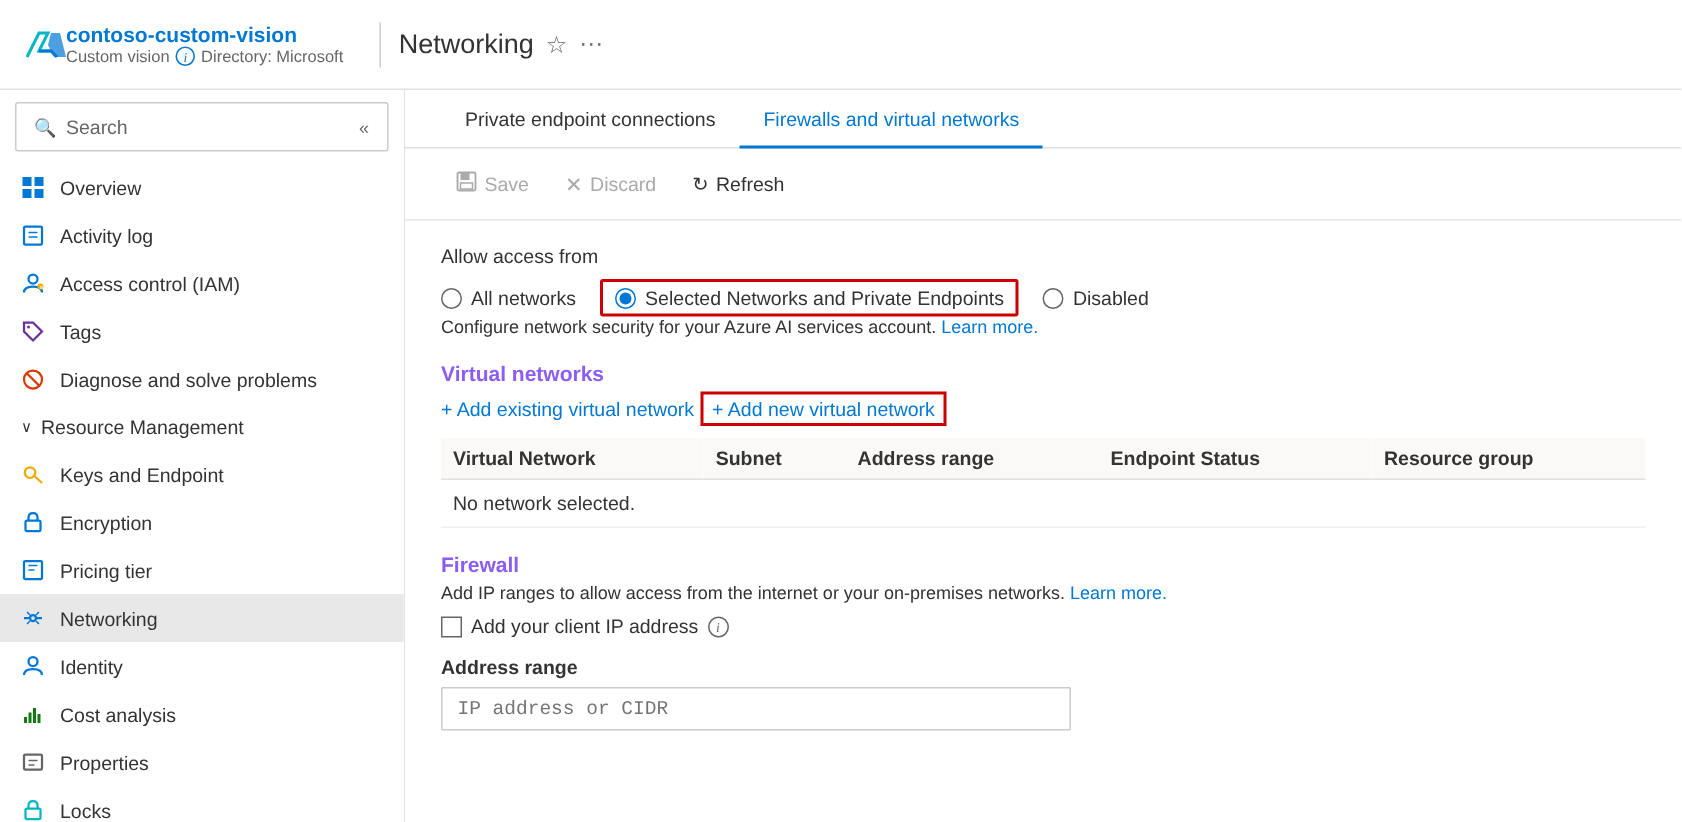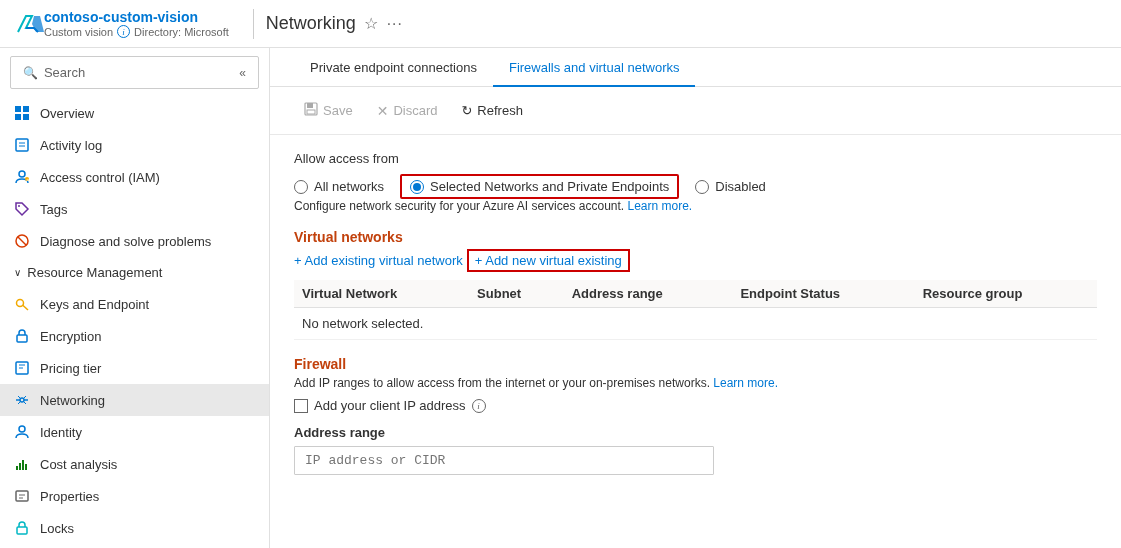--- a/index.html
+++ b/index.html
@@ -1,20 +1,20 @@
 <!DOCTYPE html>
 <html><head>
   <meta charset="utf-8">
   <style>
     * { box-sizing: border-box; margin: 0; padding: 0; }
     body { font-family: 'Segoe UI', Arial, sans-serif; font-size: 13px; color: #333; background: #fff; display: flex; flex-direction: column; height: 548px; overflow: hidden; }
 
     
     .header {
-      display: flex; align-items: center; padding: 0 16px; height: 48px;
+      display: flex; align-items: center; padding: 0 16px; height: 60px;
       border-bottom: 1px solid #e0e0e0; background: #fff; flex-shrink: 0;
     }
     .header-logo { display: flex; align-items: center; gap: 8px; }
     .header-title-group { display: flex; flex-direction: column; margin-right: 12px; }
     .header-resource-name { font-size: 14px; font-weight: 600; color: #0078d4; }
     .header-subtitle { font-size: 11px; color: #666; display: flex; align-items: center; gap: 4px; }
     .header-divider { width: 1px; height: 30px; background: #ccc; margin: 0 12px; }
     .header-page-title { font-size: 18px; font-weight: 300; color: #333; }
     .header-actions { display: flex; align-items: center; gap: 8px; margin-left: 8px; }
     .star-icon { color: #666; font-size: 16px; cursor: pointer; }
@@ -91,21 +91,21 @@
     }
     .radio-circle.selected { border-color: #0078d4; }
     .radio-circle.selected::after {
       content: ''; width: 8px; height: 8px; border-radius: 50%; background: #0078d4;
     }
 
     .configure-text { font-size: 12px; color: #333; margin-top: 0; }
     .configure-text a { color: #0078d4; text-decoration: none; }
 
     .virtual-networks-section { margin-bottom: 16px; }
-    .section-title { font-size: 14px; font-weight: 600; color: #c2410c; margin-bottom: 4px; }
+    .section-title { font-size: 14px; font-weight: 600; color: #8b5cf6; margin-bottom: 4px; }
     .section-desc { font-size: 12px; color: #333; margin-bottom: 10px; }
 
     .vnet-actions { display: flex; align-items: center; gap: 4px; margin-bottom: 8px; }
     .vnet-link { color: #0078d4; font-size: 13px; cursor: pointer; text-decoration: none; }
     .vnet-link.highlighted { border: 2px solid #c00; padding: 2px 6px; }
 
     .vnet-table { width: 100%; border-collapse: collapse; }
     .vnet-table th {
       text-align: left; font-weight: 600; font-size: 13px; color: #333;
       padding: 6px 8px; border-bottom: 1px solid #e0e0e0; background: #faf9f8;
@@ -368,21 +368,21 @@
         <div class="configure-text">
           <span>Configure network security for your Azure AI services account.</span>
           <a href="#">Learn more.</a>
         </div>
       </div>
 
       <div class="virtual-networks-section">
         <div class="section-title">Virtual networks</div>
         <div class="vnet-actions">
           <a class="vnet-link">+ Add existing virtual network</a>
-          <a class="vnet-link highlighted">+ Add new virtual existing</a>
+          <a class="vnet-link highlighted">+ Add new virtual network</a>
         </div>
         <table class="vnet-table">
           <thead>
             <tr>
               <th>Virtual Network</th>
               <th>Subnet</th>
               <th>Address range</th>
               <th>Endpoint Status</th>
               <th>Resource group</th>
             </tr>

